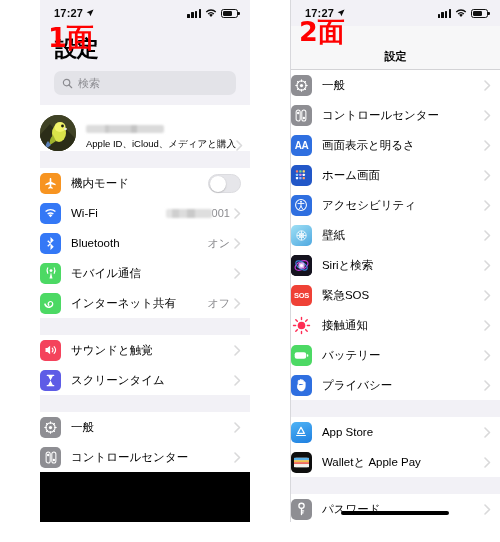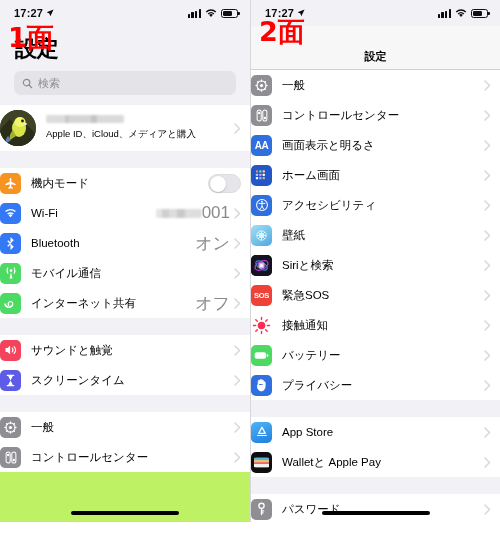--- a/index.html
+++ b/index.html
@@ -2,21 +2,21 @@
 <html lang="ja"><head>
 <meta charset="utf-8">
 <style>
   * { margin:0; padding:0; box-sizing:border-box; }
   html,body {
     width:500px; height:542px;
     font-family:"Liberation Sans","DejaVu Sans",sans-serif;
     background:#ffffff; overflow:hidden;
   }
   .screens { display:flex; width:500px; height:542px; }
-  .phone { width:250px; height:522px; position:relative; background:#bef264; overflow:hidden; }
+  .phone { width:250px; height:522px; position:relative; background:#000000; overflow:hidden;margin-left:40px; }
   .phone.right { border-left:1px solid #d8d8dc; }
 
   
   .statusbar {
     height:26px; display:flex; align-items:center;
     justify-content:space-between; padding:0 12px 0 14px;
     background:#f2f1f6; position:relative; z-index:5;
   }
   .sb-time { font-size:11px; font-weight:700; color:#0b0b0b; letter-spacing:.2px; display:flex; align-items:center; gap:3px;}
   .sb-loc { width:8px; height:8px; display:inline-block; }
@@ -77,35 +77,35 @@
 
   .ico {
     width:21px; height:21px; border-radius:5px; flex:none;
     display:flex; align-items:center; justify-content:center;
     color:#fff; font-size:10px; font-weight:700; overflow:hidden;
   }
   .label {
     margin-left:10px; font-size:11.5px; color:#000; flex:1;
     white-space:nowrap; overflow:hidden; text-overflow:ellipsis;
   }
-  .value { font-size:17px; color:#8a8a8e; margin-right:4px; white-space:nowrap; }
+  .value { font-size:11px; color:#8a8a8e; margin-right:4px; white-space:nowrap; }
   .chev { width:7px; height:11px; margin-right:9px; flex:none; opacity:.32; }
 
   
   .toggle {
     width:33px; height:19px; border-radius:10px; background:#e6e6ea;
     border:.5px solid #dcdce0; margin-right:9px; position:relative; flex:none;
   }
   .toggle::after{
     content:""; position:absolute; top:1px; left:1px; width:16px; height:16px;
     background:#fff; border-radius:50%; box-shadow:0 .5px 1.6px rgba(0,0,0,.28);
   }
 
   
-  .acct { display:flex; align-items:center; height:46px; background:#fff; }
+  .acct { display:flex; align-items:flex-end; height:46px; background:#fff; }
   .avatar {
     width:36px; height:36px; border-radius:50%; flex:none; overflow:hidden;
     background:#4a4a2a; position:relative;
   }
   .acct-txt { margin-left:10px; flex:1; }
   .acct-name {
     width:78px; height:8px; border-radius:2px; margin-bottom:5px;
     background:linear-gradient(90deg,#dcdcdc 0 24%,#c9c9c9 24% 30%,#d5d5d5 30% 58%,#c4c4c4 58% 66%,#dadada 66% 100%);
     filter:blur(1.1px);
   }

